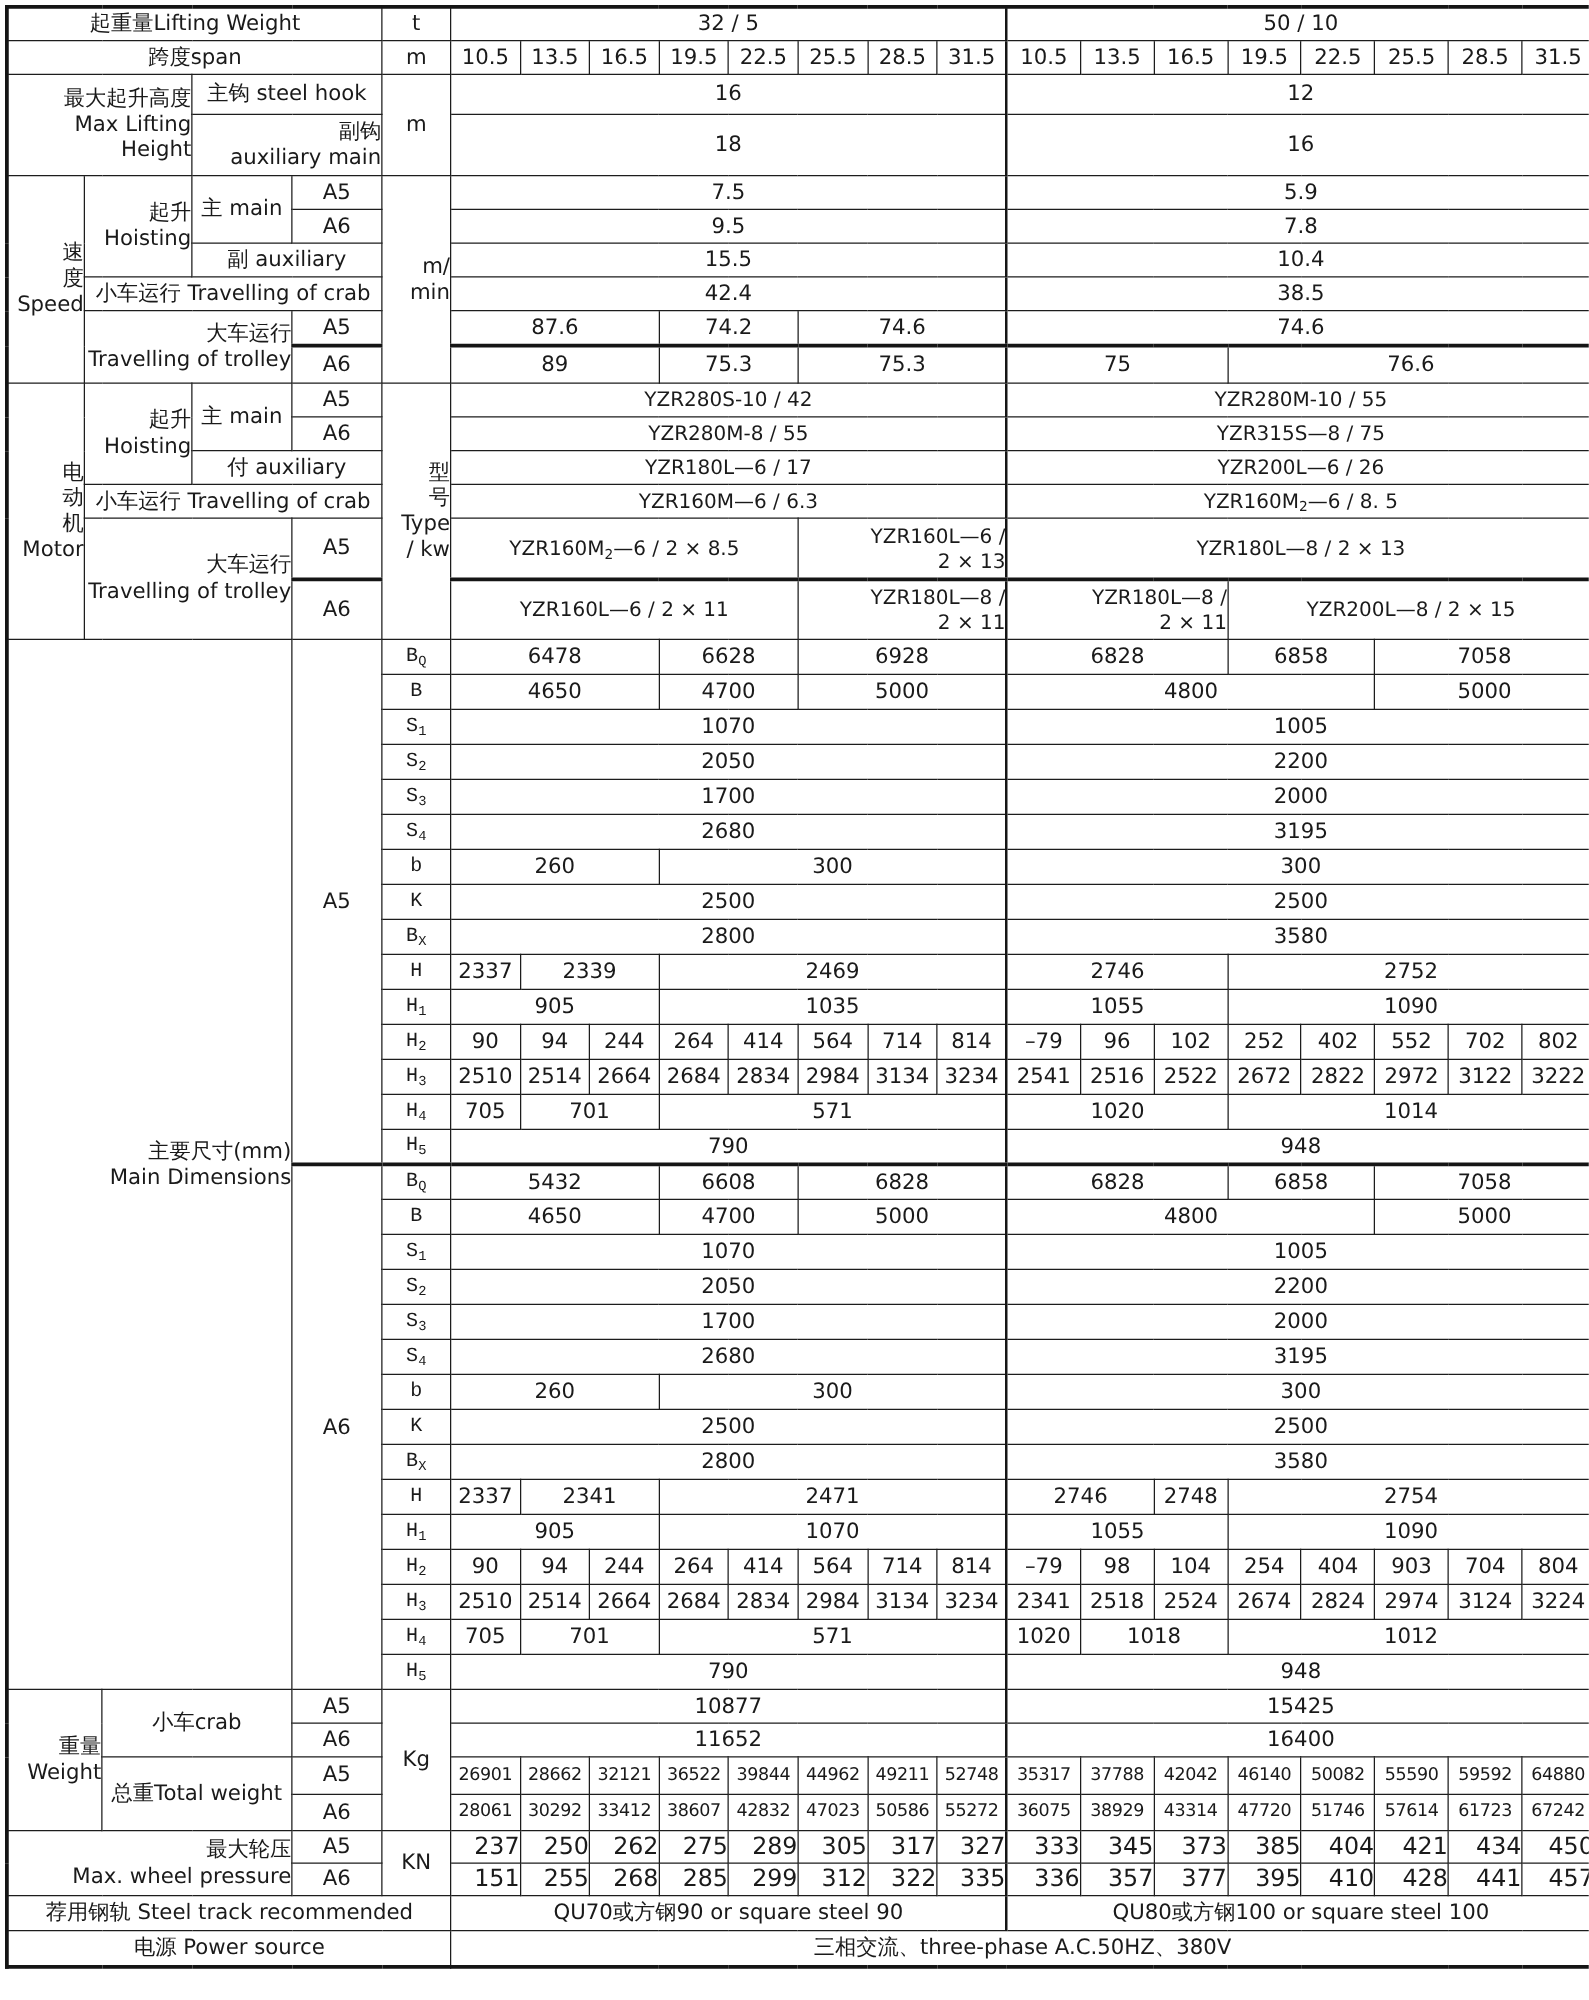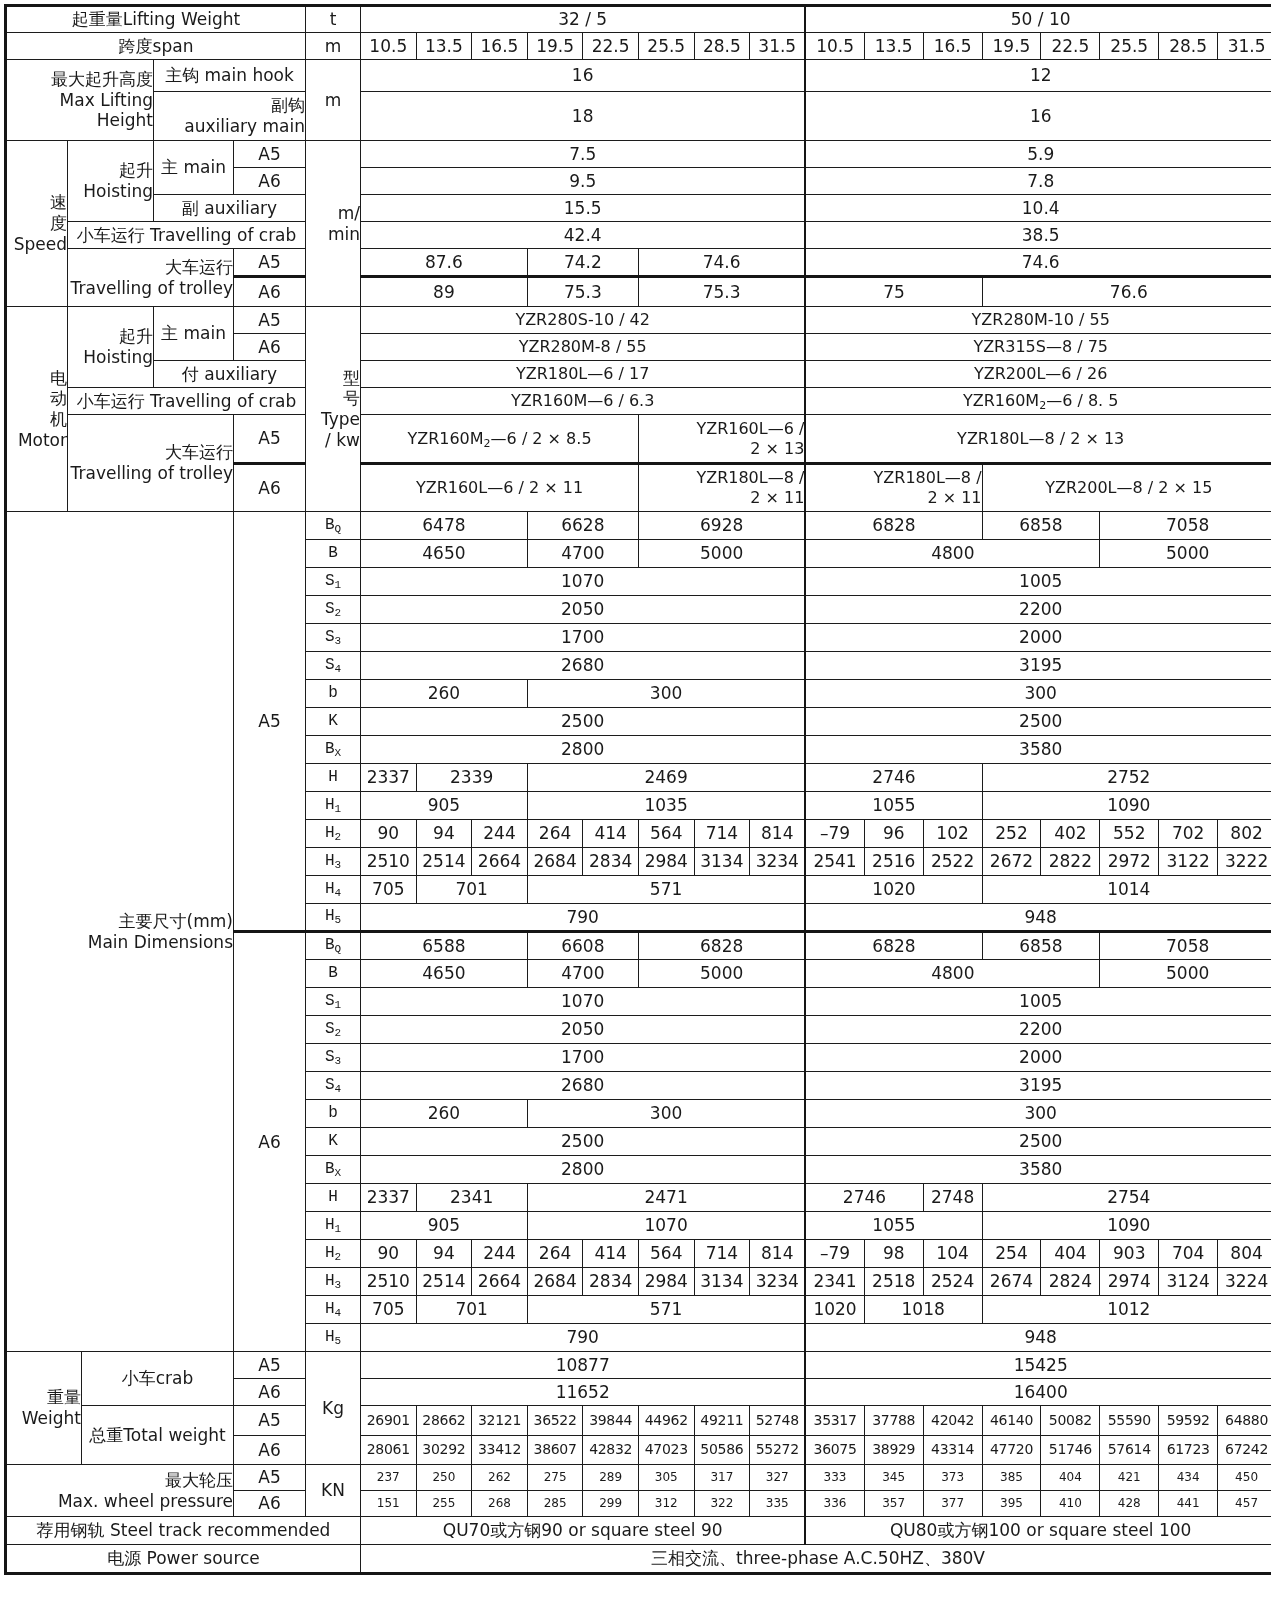--- a/index.html
+++ b/index.html
@@ -3,21 +3,21 @@
 <meta charset="utf-8">
 <style>
   html,body{margin:0;padding:0;background:#fff;}
   body{width:1271px;height:1600px;font-family:"DejaVu Sans","Liberation Sans",sans-serif;color:#1a1a1a;}
   table{border-collapse:collapse;table-layout:fixed;width:1263px;margin:4px 0 0 4px;border:3px solid #151515;}
   td{border:1px solid #1c1c1c;text-align:center;vertical-align:middle;padding:0;font-size:17px;line-height:1.22;overflow:hidden;}
   .pre{white-space:pre-line;text-align:right;}
   sub{font-size:11px;vertical-align:-3px;line-height:0;}
   .sym{font-size:16px;font-family:Liberation Mono, monospace;}
   .tw{font-size:14px;letter-spacing:-0.3px;}
-  .wp{font-size:12px;}
+  .wp{font-size:19px;text-align:right;}
   .mt{font-size:16px;}
   .dv{border-left:2.5px solid #151515;}
   tr.thick td{border-top:3px solid #151515;}
   .r26{height:26px}.r27{height:27px}.r28{height:28px}.r29{height:29px}.r30{height:30px}
   .r32{height:32px}.r48{height:48px}.r49{height:49px}
 </style>
 </head>
 <body>
 
 <table>
@@ -72,21 +72,21 @@
 <td>22.5</td>
 <td>25.5</td>
 <td>28.5</td>
 <td>31.5</td>
 </tr>
 
 <tr class="r32">
 <td colspan="3" rowspan="2" class="pre">最大起升高度
 Max Lifting
 Height</td>
-<td colspan="2">主钩 main hook</td>
+<td colspan="2">主钩 steel hook</td>
 <td rowspan="2">m</td>
 <td colspan="8">16</td>
 <td colspan="8" class="dv">12</td>
 </tr>
 <tr class="r49">
 <td colspan="2" class="pre">副钩
 auxiliary main</td>
 <td colspan="8">18</td>
 <td colspan="8" class="dv">16</td>
 </tr>
@@ -306,21 +306,21 @@
 </tr>
 <tr class="r28">
 <td class="sym">H<sub>5</sub></td>
 <td colspan="8">790</td>
 <td colspan="8" class="dv">948</td>
 </tr>
 
 <tr class="r28 thick">
 <td rowspan="15">A6</td>
 <td class="sym">B<sub>Q</sub></td>
-<td colspan="3">6588</td>
+<td colspan="3">5432</td>
 <td colspan="2">6608</td>
 <td colspan="3">6828</td>
 <td colspan="3" class="dv">6828</td>
 <td colspan="2">6858</td>
 <td colspan="3">7058</td>
 </tr>
 <tr class="r28">
 <td class="sym">B</td>
 <td colspan="3">4650</td>
 <td colspan="2">4700</td>

